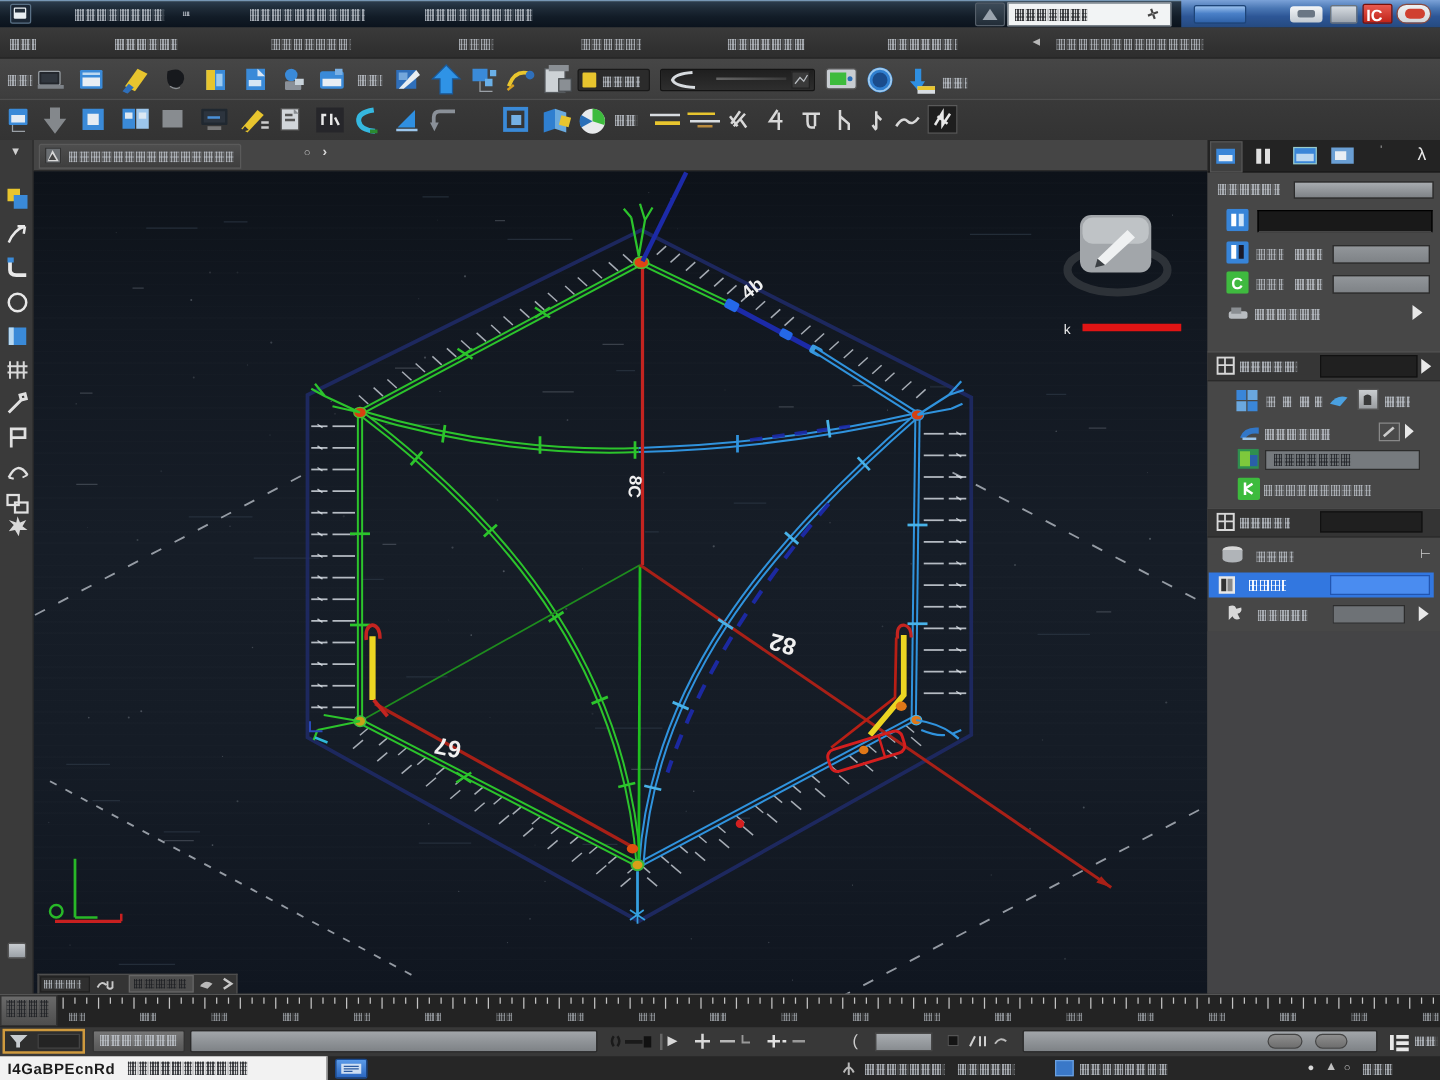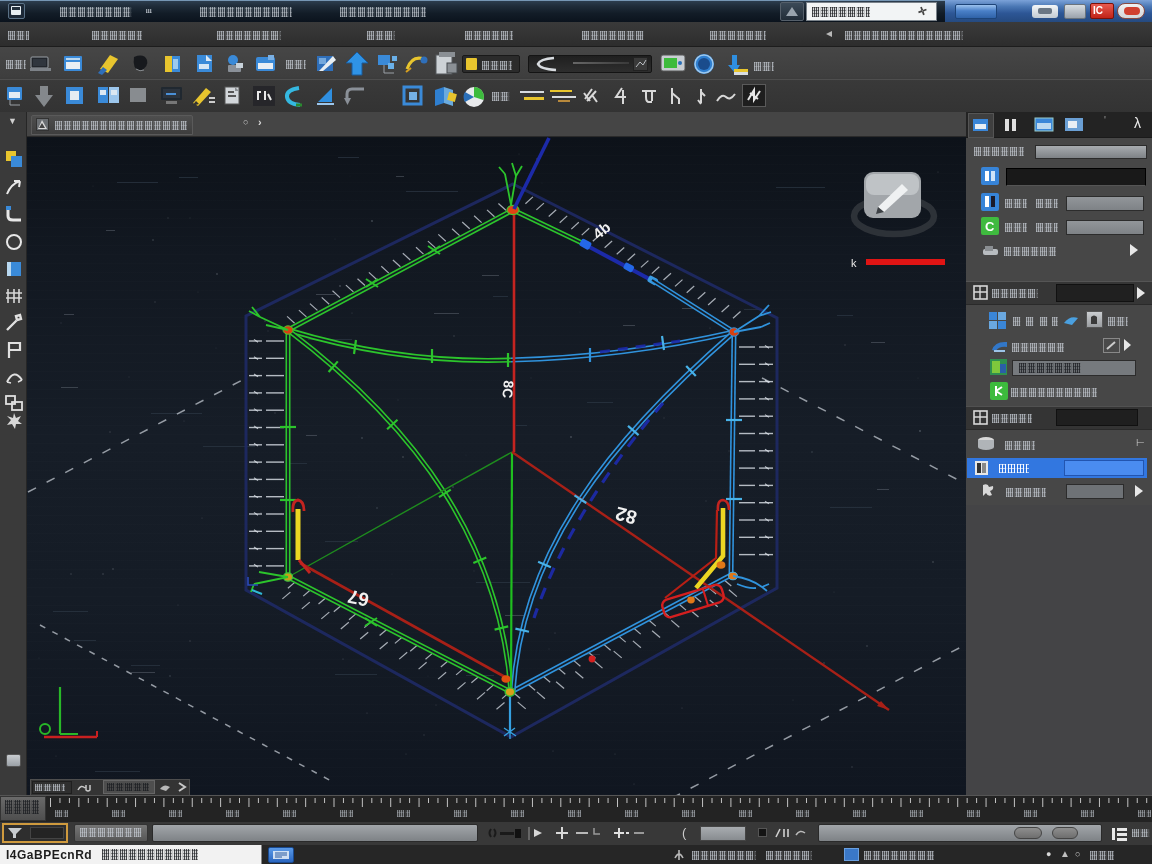--- a/index.html
+++ b/index.html
@@ -34,21 +34,21 @@
 <div class="abs" style="left:780px;top:2px;width:24px;height:19px;background:linear-gradient(180deg,#3c4a58,#222d38);border:1px solid #555f6a;border-radius:2px"></div>
 <div class="abs" style="left:786px;top:7px;width:0;height:0;border-left:6px solid transparent;border-right:6px solid transparent;border-bottom:9px solid #9aa4ae"></div>
 <div class="abs" style="left:806px;top:2px;width:131px;height:19px;background:#f2f4f5;border:1px solid #7a828a"></div>
 <div class="cjd" style="left:812px;top:7px;width:58px;"></div>
 <div class="abs" style="left:918px;top:5px;color:#444;font-size:11px;font-weight:bold;transform:rotate(-20deg)">✛</div>
 <div class="abs" style="left:955px;top:4px;width:42px;height:15px;background:linear-gradient(180deg,#9cc2ee,#4a80c8 45%,#2f62a8);border:1px solid #1d4478;border-radius:2px"></div>
 <div class="abs" style="left:1032px;top:5px;width:26px;height:13px;background:linear-gradient(180deg,#f4f6f8,#c2cad2);border-radius:3px"></div>
 <div class="abs" style="left:1038px;top:8px;width:14px;height:6px;background:#6a7684;border-radius:2px"></div>
 <div class="abs" style="left:1064px;top:4px;width:22px;height:15px;background:linear-gradient(180deg,#d8dde2,#9aa2ac);border:1px solid #6a737c;border-radius:2px"></div>
 <div class="abs" style="left:1090px;top:3px;width:24px;height:16px;background:linear-gradient(180deg,#e85a50,#c02318);border:1px solid #7a1008;border-radius:2px"></div>
-<div class="abs" style="left:1093px;top:5px;color:#fff;font-size:10px;font-weight:bold">IC</div>
+<div class="abs" style="left:1093px;top:5px;color:#fff;font-size:13px;font-weight:bold">IC</div>
 <div class="abs" style="left:1117px;top:3px;width:28px;height:16px;background:linear-gradient(180deg,#f0f1f2,#d2d6da);border:1px solid #8a4a40;border-radius:8px"></div>
 <div class="abs" style="left:1124px;top:7px;width:16px;height:8px;background:#d04030;border-radius:4px"></div>
 <div id="menubar" class="abs"></div>
 <div class="cj" style="left:8px;top:31px;width:21px;"></div>
 <div class="cj" style="left:92px;top:31px;width:50px;"></div>
 <div class="cj" style="left:217px;top:31px;width:64px;"></div>
 <div class="cj" style="left:367px;top:31px;width:28px;"></div>
 <div class="cj" style="left:465px;top:31px;width:48px;"></div>
 <div class="cj" style="left:582px;top:31px;width:62px;"></div>
 <div class="cj" style="left:710px;top:31px;width:56px;"></div>

